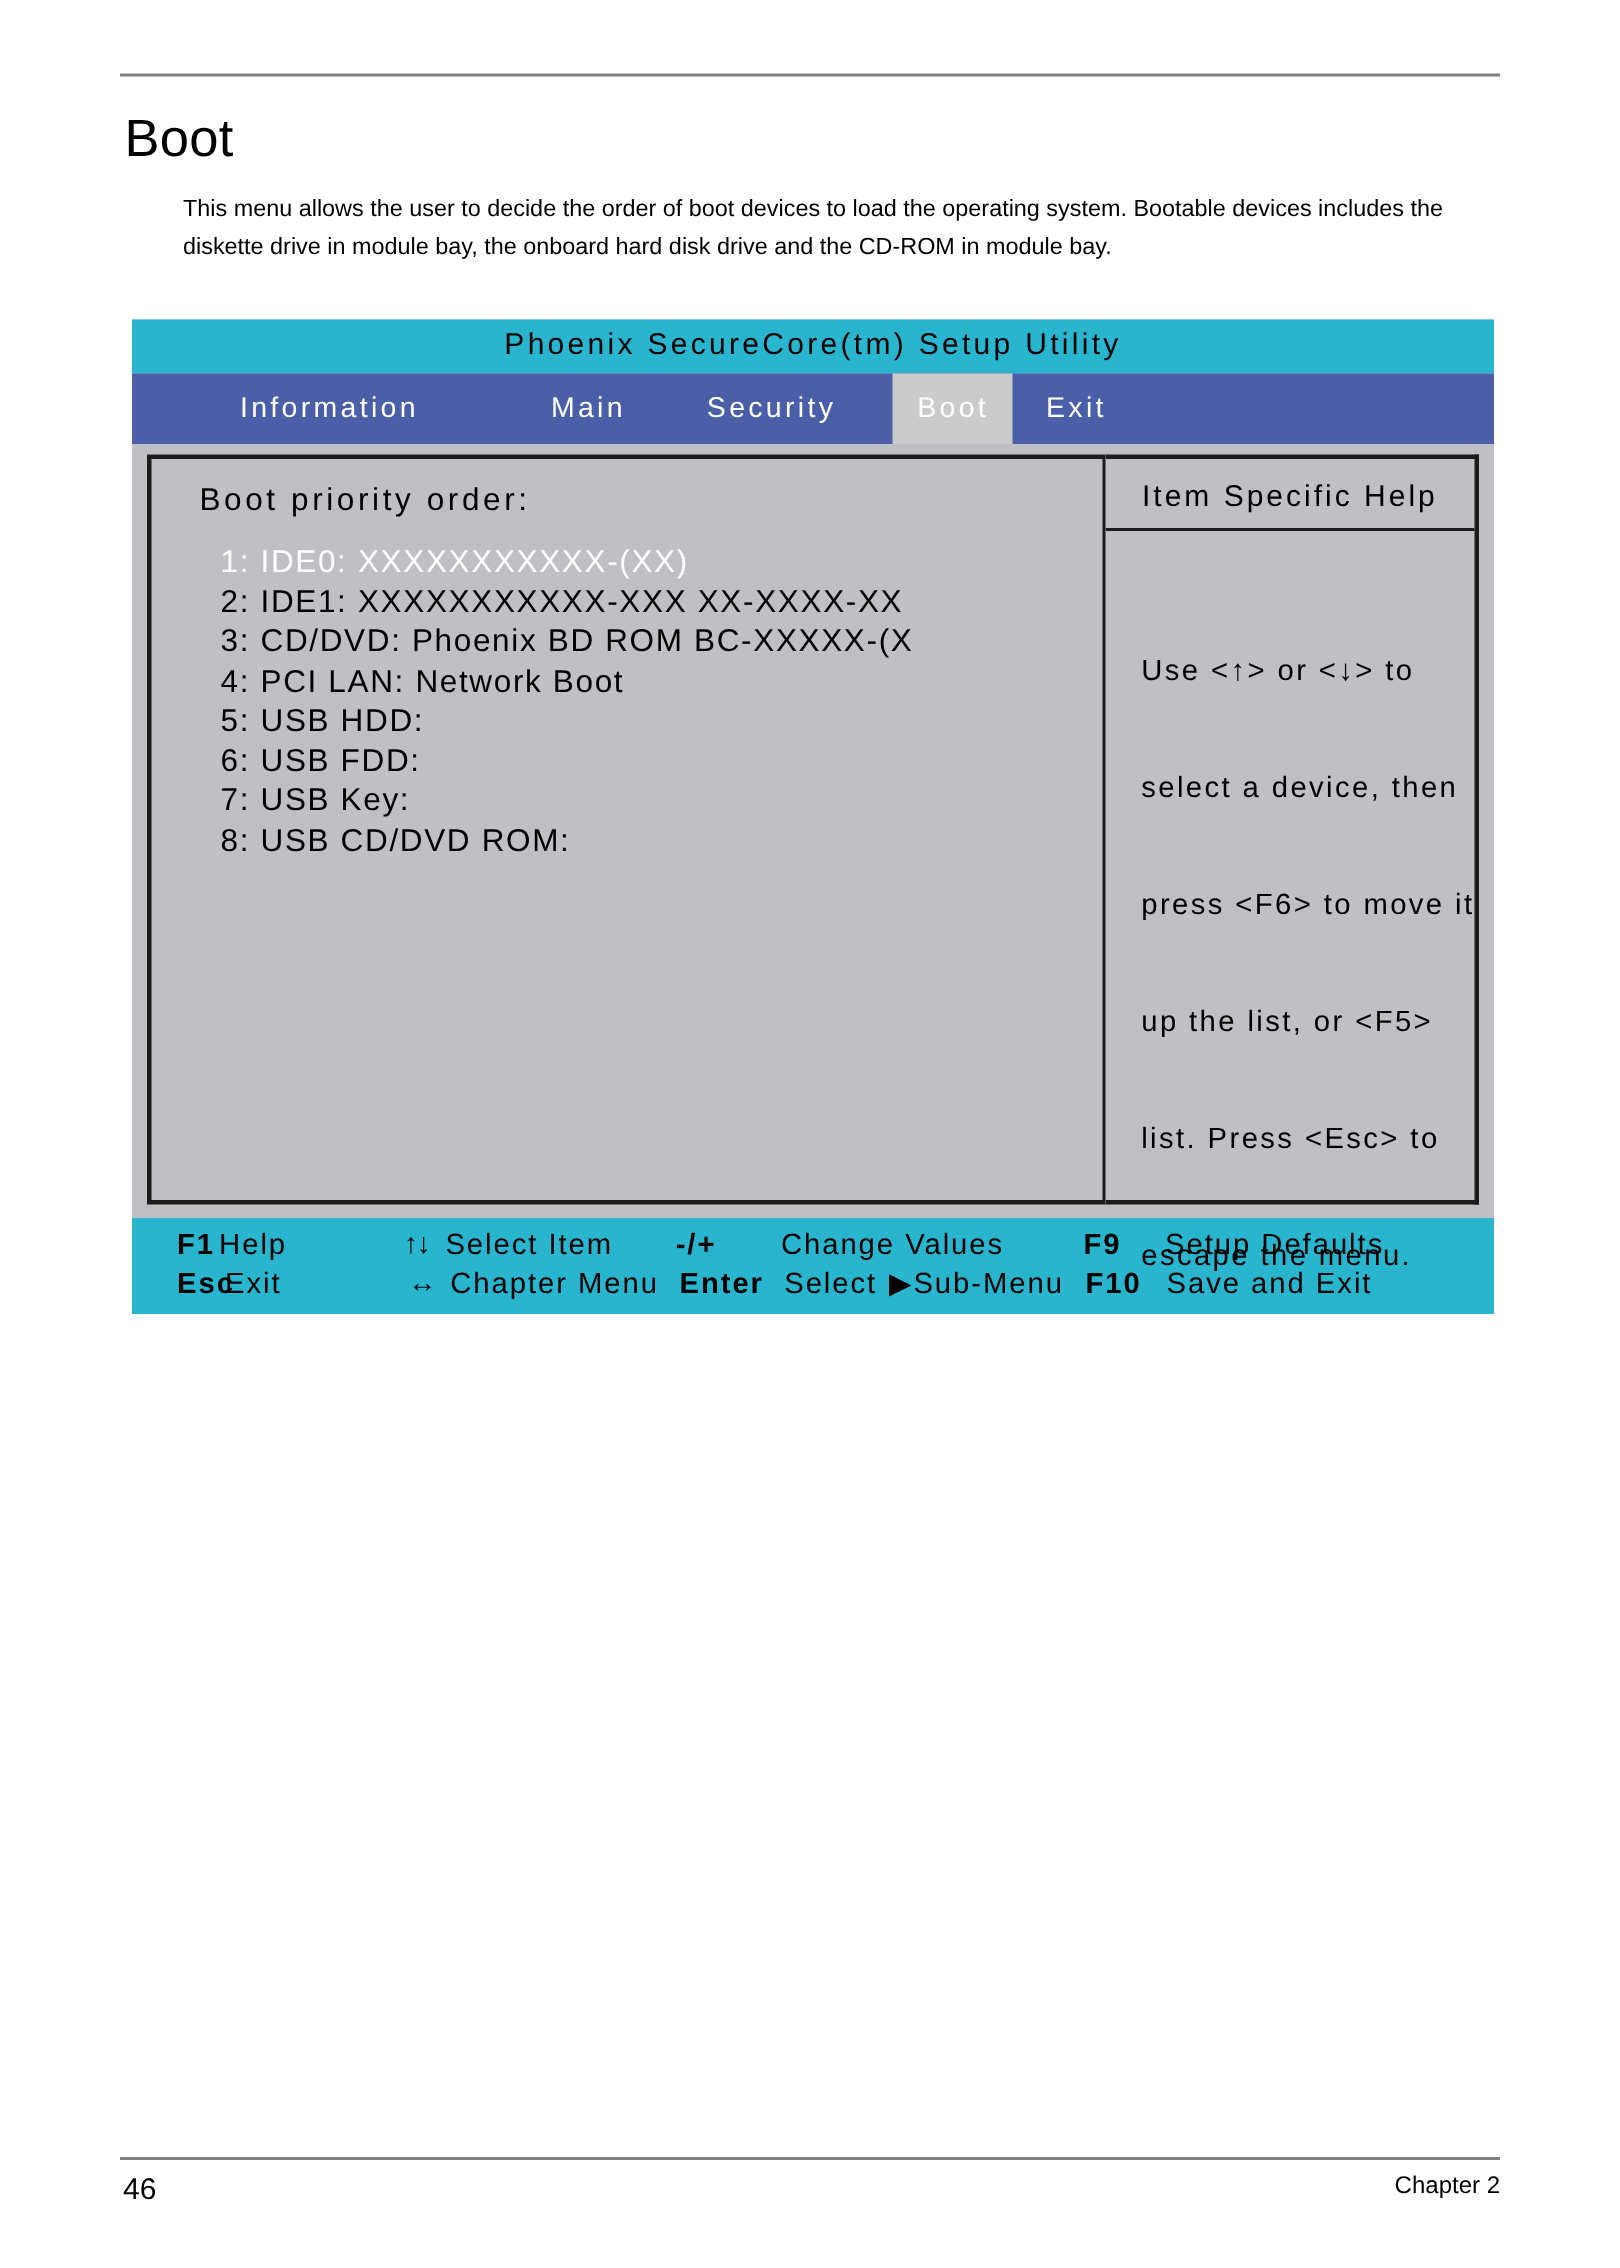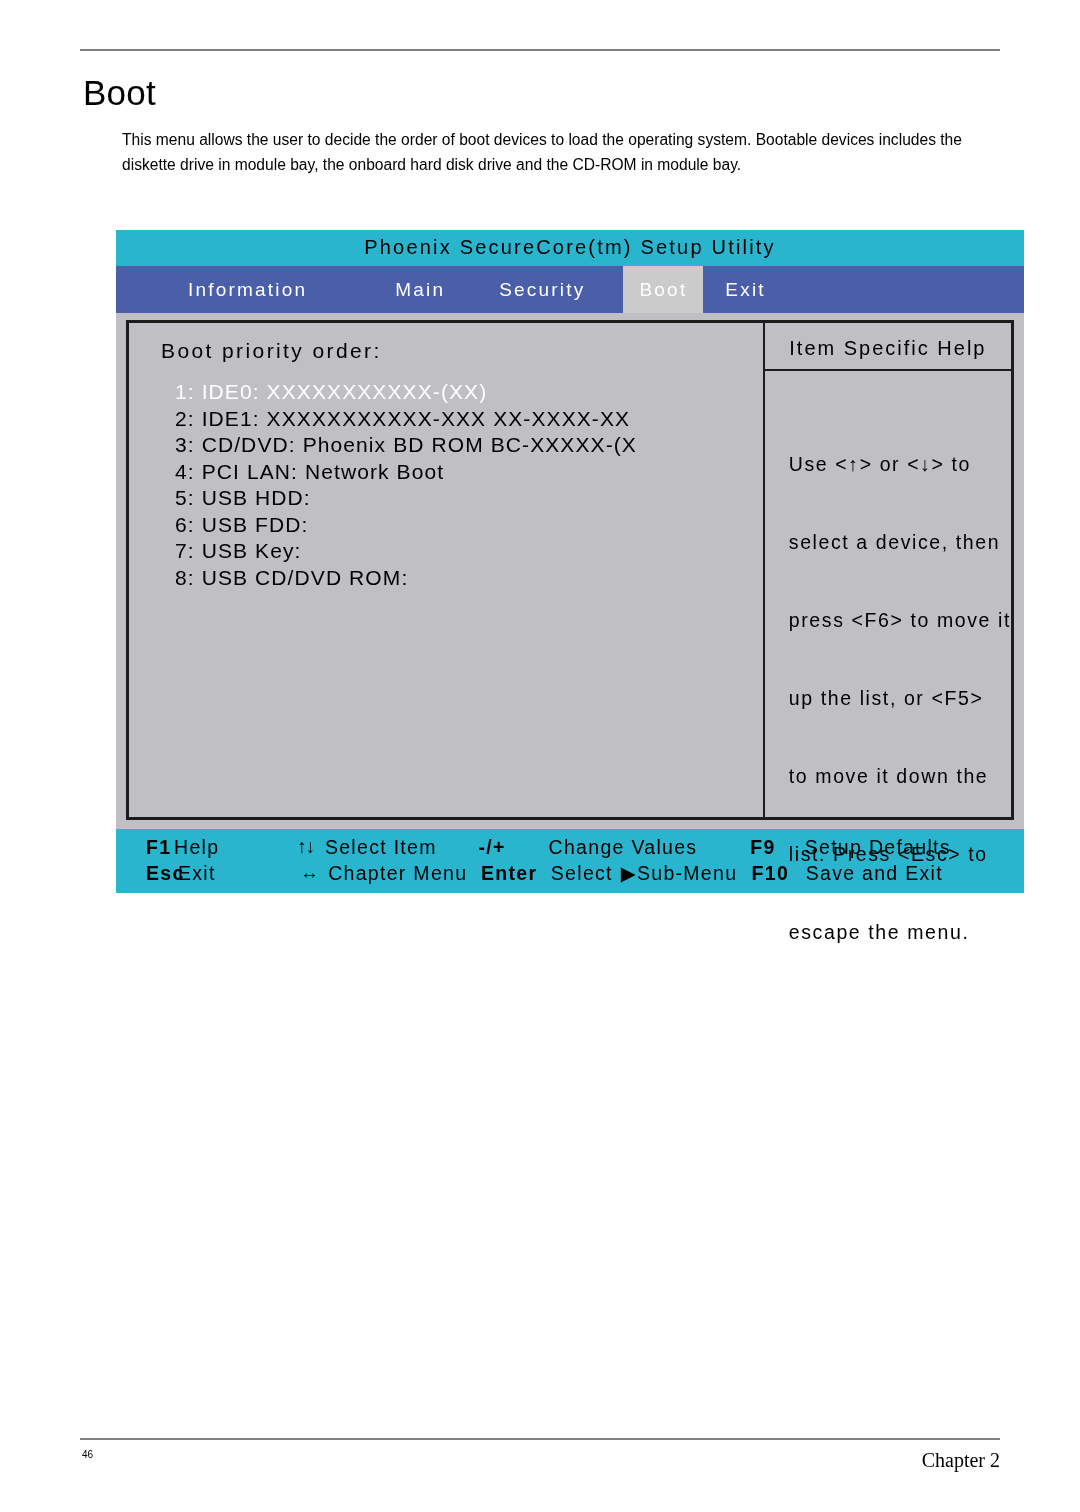--- a/index.html
+++ b/index.html
@@ -59,38 +59,36 @@
     font-size: 15.6px;
     line-height: 25px;
     color: #000;
   }
   .intro p { margin: 0; }
 
   .foot-page-num {
     position: absolute;
     left: 82px;
     top: 1449px;
-    font-size: 10px;
+    font-size: 20px;
   }
   .foot-chapter {
     position: absolute;
     right: 80px;
     top: 1449px;
-    font-size: 20px;
-    font-family: Liberation Serif, serif;
+    font-size: 16px;
   }
 
   
   .bios {
     position: absolute;
     left: 88px;
-    top: 230px;
+    top: 213px;
     width: 908px;
     background: #bfbfc4;
-    margin-left: 28px;
   }
   .bios-title {
     background: #2ab5cf;
     color: #000000;
     text-align: center;
     font-size: 20px;
     letter-spacing: 2.2px;
     padding: 6px 0 7px 0;
     font-family: "Liberation Sans", sans-serif;
     white-space: pre;
@@ -265,21 +263,20 @@
         </ul>
       </div>
 
       <div class="panel-right">
         <div class="help-title">Item Specific Help</div>
         <div class="help-body">
           <span class="help-line">Use &lt;↑&gt; or &lt;↓&gt; to</span>
           <span class="help-line">select a device, then</span>
           <span class="help-line">press &lt;F6&gt; to move it</span>
           <span class="help-line">up the list, or &lt;F5&gt;</span>
-          <span class="help-line">to move it down the</span>
           <span class="help-line">list. Press &lt;Esc&gt; to</span>
           <span class="help-line">escape the menu.</span>
         </div>
       </div>
 
     </div>
 
     <div class="keybar">
       <div class="keyrow">
         <span class="kc key col-a">F1</span>

